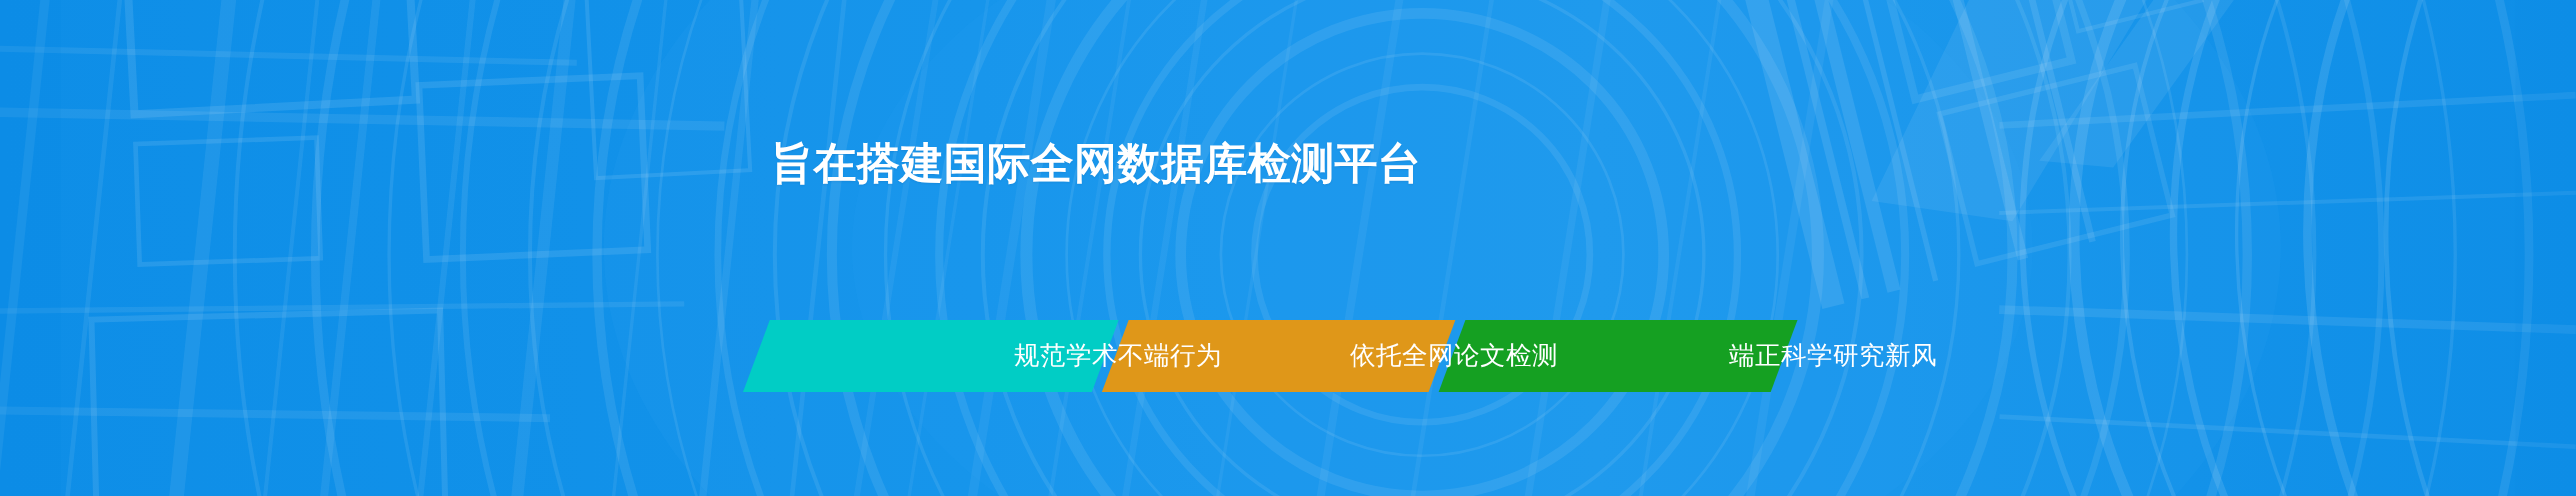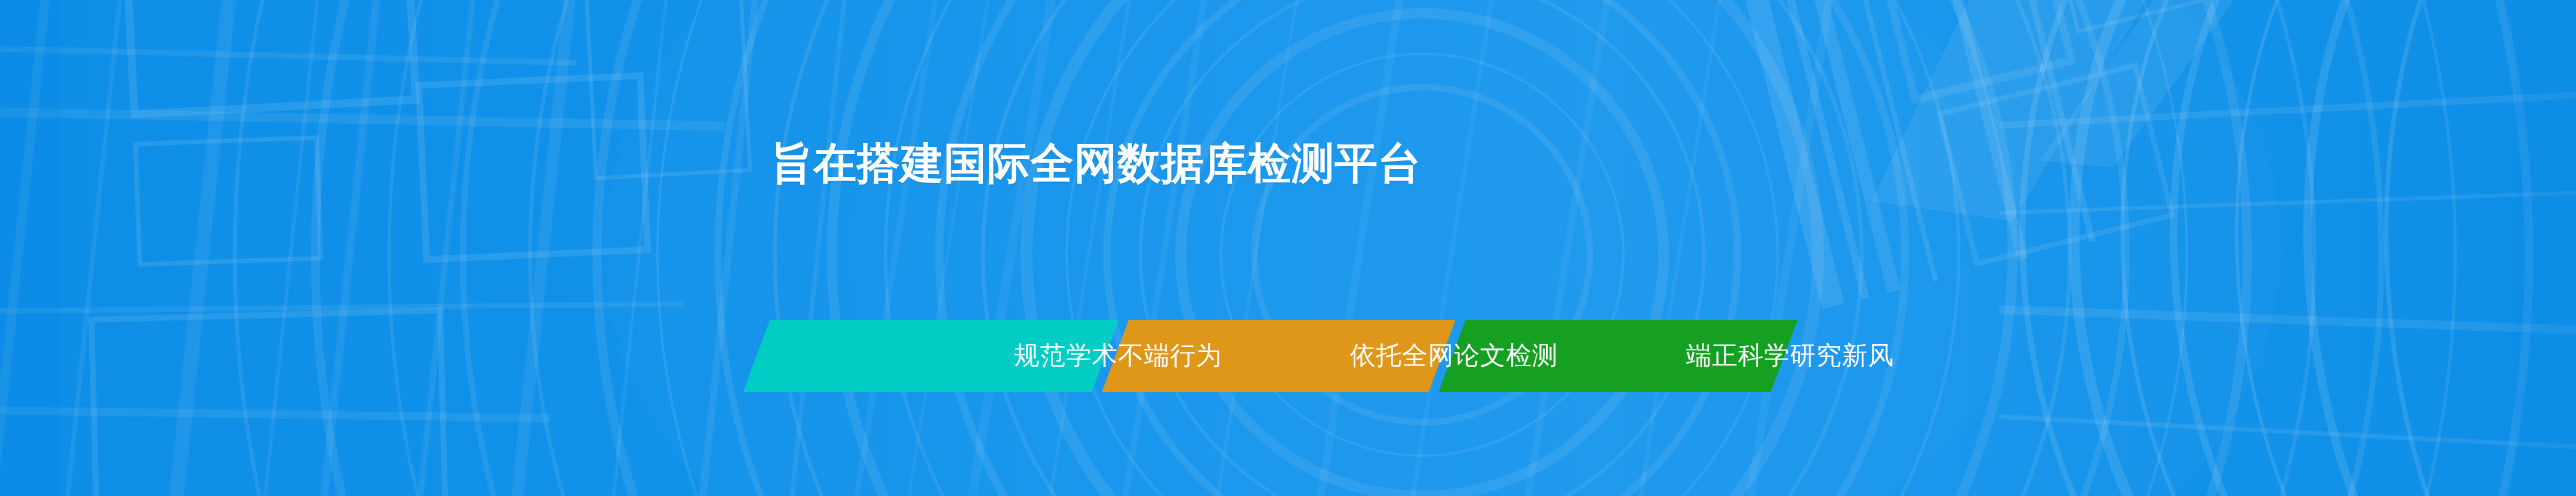--- a/index.html
+++ b/index.html
@@ -44,21 +44,21 @@
     position:absolute;
     color:#ffffff;
     font-size:25.5px;
     line-height:1;
     white-space:nowrap;
     letter-spacing:.02em;
     top:23px;
   }
   .bl-0{left:271px;}
   .bl-1{left:607px;}
-  .bl-2{left:943px;}
+  .bl-2{left:986px;}
 </style>
 </head>
 <body>
 
 <div id="banner">
 
   <div class="bg-layer">
     <svg viewBox="0 0 3840 740" preserveAspectRatio="none" aria-hidden="true">
       <defs>
         <linearGradient id="baseGrad" x1="0" y1="0" x2="1" y2="0">

